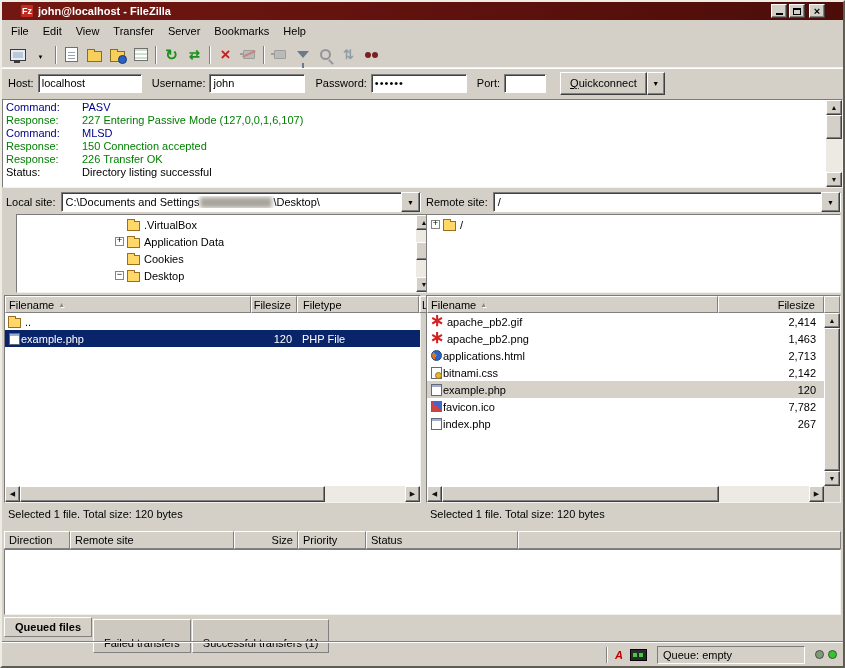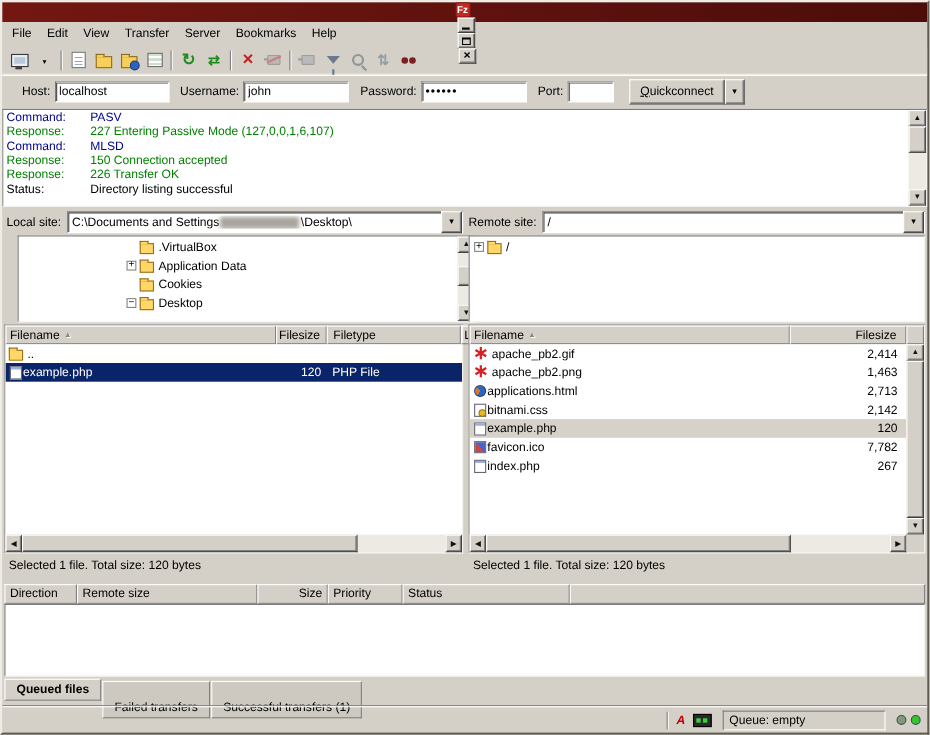--- a/index.html
+++ b/index.html
@@ -5,21 +5,21 @@
   html,body{margin:0;padding:0;background:#d4d0c8;font-family:"Liberation Sans",sans-serif;}
   #window{position:relative;width:845px;height:668px;box-sizing:border-box;border:2px solid;
     border-color:#efece4 #5f5c54 #5f5c54 #efece4;background:#d4d0c8;overflow:hidden;
     font:11px "Liberation Sans",sans-serif;color:#000;}
   .abs{position:absolute;}
   .sunken{border:1px solid;border-color:#7b7b7b #f4f2ec #f4f2ec #7b7b7b;background:#fff;}
   .raised{border:1px solid;border-color:#fff #404040 #404040 #fff;box-shadow:inset -1px -1px 0 #808080;background:#d4d0c8;}
 
   
   .titlebar{left:0;top:0;width:100%;height:18px;background:linear-gradient(90deg,#741712,#4c0d09);
-    display:flex;align-items:center;padding:0 18px;box-sizing:border-box;color:#fff;flex-direction:column;}
+    display:flex;align-items:center;padding:0 18px;box-sizing:border-box;color:#fff;}
   .app-icon{width:14px;height:14px;background:#bf2b20;border:1px solid #7c150e;border-radius:2px;color:#fff;
     font:bold 9px/13px "Liberation Sans",sans-serif;text-align:center;margin-right:4px;box-sizing:border-box;flex:none;}
   .title-text{font-weight:bold;font-size:11px;flex:1;white-space:nowrap;overflow:hidden;}
   .winbtn{width:16px;height:14px;box-sizing:border-box;background:#d4d0c8;border:1px solid;
     border-color:#fff #404040 #404040 #fff;box-shadow:inset -1px -1px 0 #808080;margin-left:2px;
     display:flex;align-items:center;justify-content:center;color:#000;flex:none;cursor:default;}
   .winbtn.min::after{content:"";width:7px;height:2px;background:#000;margin-top:6px;}
   .winbtn.max::after{content:"";width:8px;height:7px;border:1px solid #000;border-top:2px solid #000;box-sizing:border-box;}
   .winbtn.close{margin-left:4px;font:bold 11px/11px "Liberation Sans",sans-serif;}
 
@@ -53,21 +53,21 @@
   .ic-filter{width:0;height:0;border-left:6px solid transparent;border-right:6px solid transparent;border-top:7px solid #6a7a8a;}
   .ic-filter::after{content:"";position:absolute;left:-1px;top:5px;width:2px;height:5px;background:#6a7a8a;}
   .ic-compare{width:7px;height:7px;border:2px solid #405060;border-radius:50%;}
   .ic-compare::after{content:"";position:absolute;left:8px;top:8px;width:2px;height:6px;background:#405060;transform:rotate(-45deg);}
   .ic-sync::before{content:"⇅";color:#406080;font-weight:bold;font-size:13px;line-height:13px;}
   .ic-find{width:6px;height:6px;border-radius:50%;background:#7a2020;box-shadow:7px 0 0 #7a2020;margin-right:7px;}
 
   
   .quickbar{left:0;top:66px;width:100%;height:30px;display:flex;align-items:center;padding:0 6px;box-sizing:border-box;}
   .qlabel{margin:0 4px 0 10px;}
-  .qlabel:first-child{margin-left:12px;}
+  .qlabel:first-child{margin-left:0;}
   .qinput{height:19px;box-sizing:border-box;border:1px solid;border-color:#7b7b7b #fff #fff #7b7b7b;
     box-shadow:inset 1px 1px 0 #404040;background:#fff;font:11px "Liberation Sans",sans-serif;padding:1px 3px;}
   .w-host{width:104px;} .w-user{width:96px;} .w-pass{width:96px;letter-spacing:1px;} .w-port{width:42px;margin-right:14px;}
   .qc-btn{height:21px;display:flex;align-items:center;padding:0 9px;font:11px "Liberation Sans",sans-serif;cursor:default;}
   .qc-btn .lbl{display:inline-block;}
   .qc-btn .lbl::first-letter{text-decoration:underline;}
   .qc-drop{width:16px;height:21px;display:flex;align-items:center;justify-content:center;font-size:7px;}
 
   
   .logpane{left:0;top:97px;width:841px;height:89px;box-sizing:border-box;padding:1px 18px 1px 3px;overflow:hidden;}
@@ -454,21 +454,21 @@
       <span class="sbtn" style="right:0;top:0;width:15px;height:16px;">▶</span>
     </div>
     <div class="corner"></div>
   </div>
 
   <div class="statusline" style="left:6px;top:505px;">Selected 1 file. Total size: 120 bytes</div>
   <div class="statusline" style="left:428px;top:505px;">Selected 1 file. Total size: 120 bytes</div>
 
   <div class="queue-header" id="queue-header" style="left:2px;top:529px;width:837px;">
       <span class="hcell qc1">Direction</span>
-      <span class="hcell qc2">Remote size</span>
+      <span class="hcell qc2">Remote site</span>
       <span class="hcell qc3">Size</span>
       <span class="hcell qc4">Priority</span>
       <span class="hcell qc5">Status</span>
       <span class="hcell qfill"></span>
     </div>
   <div class="queue-body sunken" style="left:2px;top:547px;width:837px;height:66px;"></div>
   <div class="tabs" id="queue-tabs" style="left:2px;top:615px;">
       <span class="qtab active">Queued files</span>
       <span class="qtab">Failed transfers</span>
       <span class="qtab">Successful transfers (1)</span>

